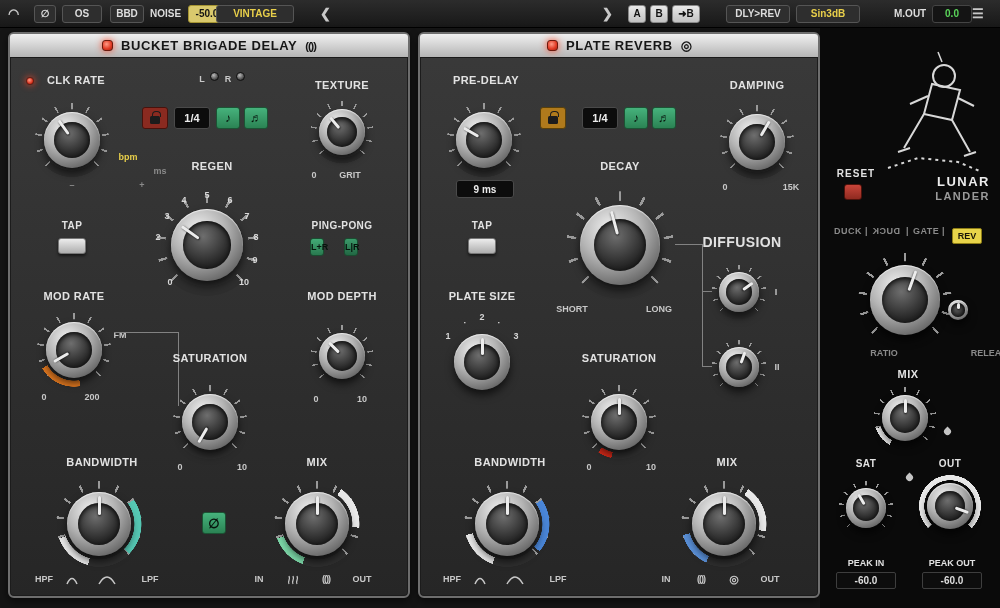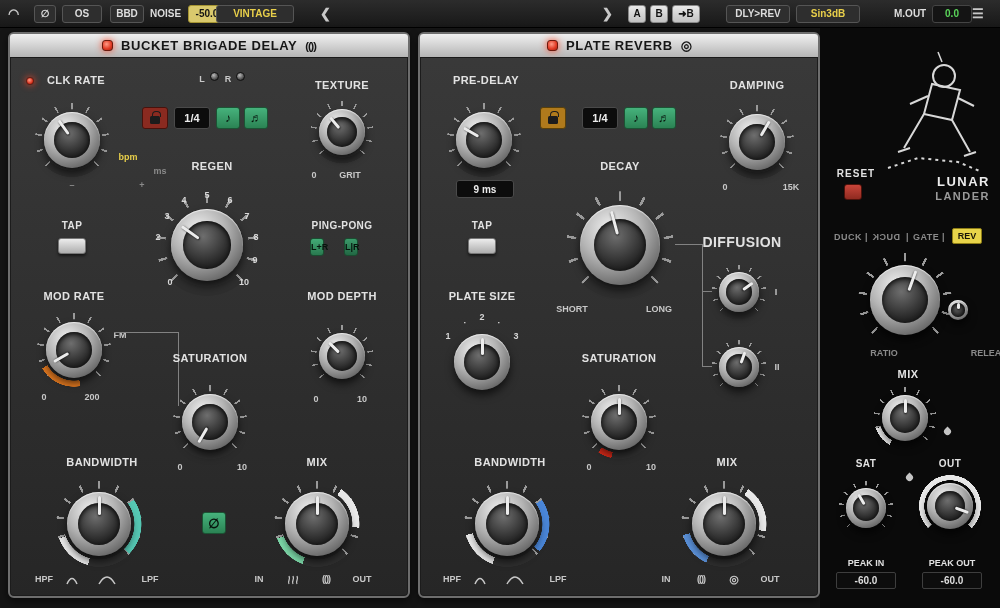--- a/index.html
+++ b/index.html
@@ -94,21 +94,21 @@
   .line { position:absolute; background:#828282; }
   .curve { position:absolute; }
   .drop { position:absolute; width:7px; height:7px; background:#c4c4c4;
           border-radius:0 50% 50% 50%; transform:rotate(45deg); }
 
   
   .sidebar { position:absolute; left:820px; top:28px; width:180px; height:580px; background:#0a0a0a; }
   .brand { position:absolute; left:12px; top:8px; font-size:30px; font-weight:700;
            color:#4fb8cc; letter-spacing:2px; }
   .sb-right { position:absolute; right:10px; text-align:right; white-space:nowrap; }
-  .mode { position:absolute; top:204px; font-size:9px; font-weight:700; color:#8a8a8a; letter-spacing:.5px; }
+  .mode { position:absolute; top:198px; font-size:9px; font-weight:700; color:#8a8a8a; letter-spacing:.5px; }
   .revbtn { position:absolute; width:30px; height:16px; background:#e8d44a; border:1px solid #8f7e16;
             border-radius:2px; color:#1a1608; font-size:9px; font-weight:700; text-align:center;
             line-height:14px; cursor:pointer; }
   .resetbtn { position:absolute; width:18px; height:16px; background:linear-gradient(#c8453a,#8f2a20);
               border:1px solid #4e120b; border-radius:3px; cursor:pointer; }
   .sb-disp { position:absolute; width:60px; height:17px; background:#0d0d0d; border:1px solid #3e3e3e;
              border-radius:2px; color:#dedede; font-size:10px; font-weight:700;
              display:flex; align-items:center; justify-content:center; }
 </style>
 </head>

